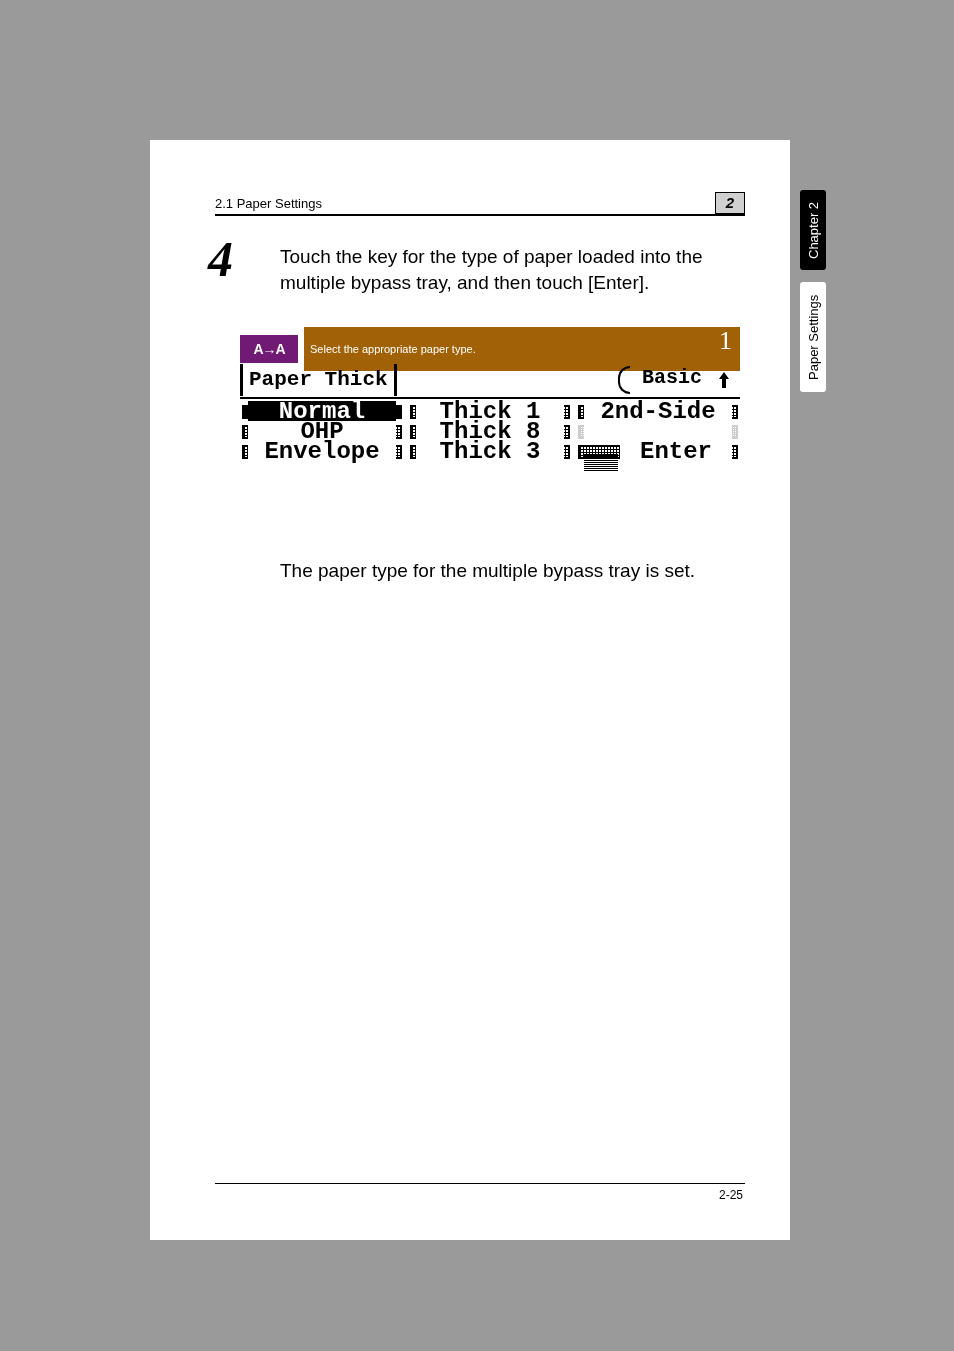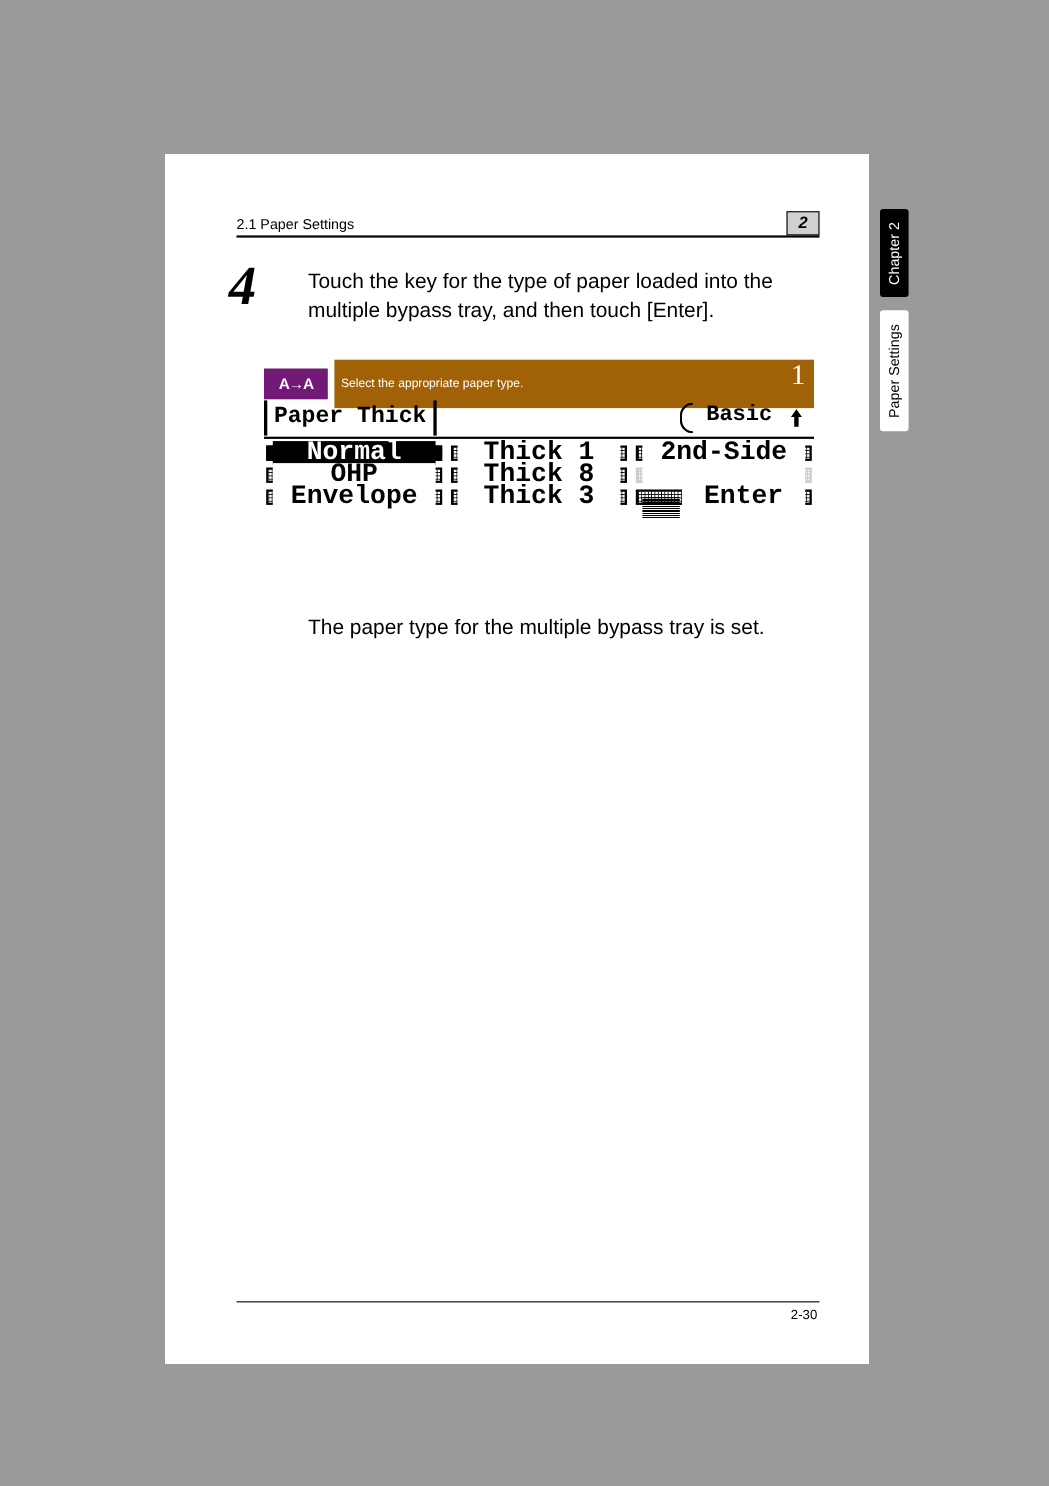--- a/index.html
+++ b/index.html
@@ -320,17 +320,17 @@
         </div>
       <div class="lcd-btn enter">
           <span class="inner">Enter</span>
         </div>
     </div>
   </div>
 
   <div class="result-text">The paper type for the multiple bypass tray is set.</div>
 
   <div class="footer-line"></div>
-  <div class="footer-num">2-30</div>
+  <div class="footer-num">2-25</div>
 </div>
 
 <div class="side-tab black" style="left:800px; right:auto;">Chapter 2</div>
 <div class="side-tab white" style="left:800px; right:auto;">Paper Settings</div>
 
 </body></html>

